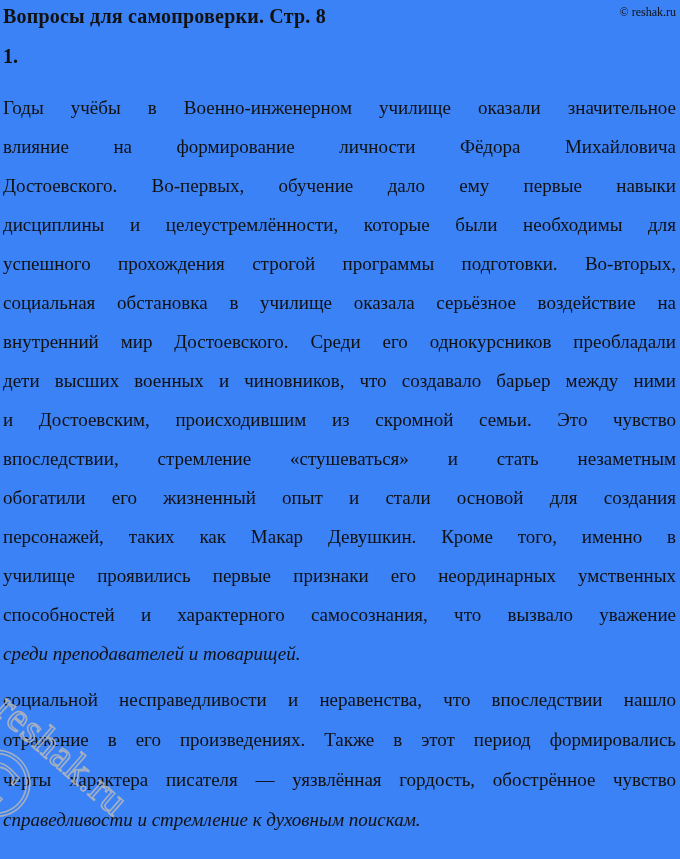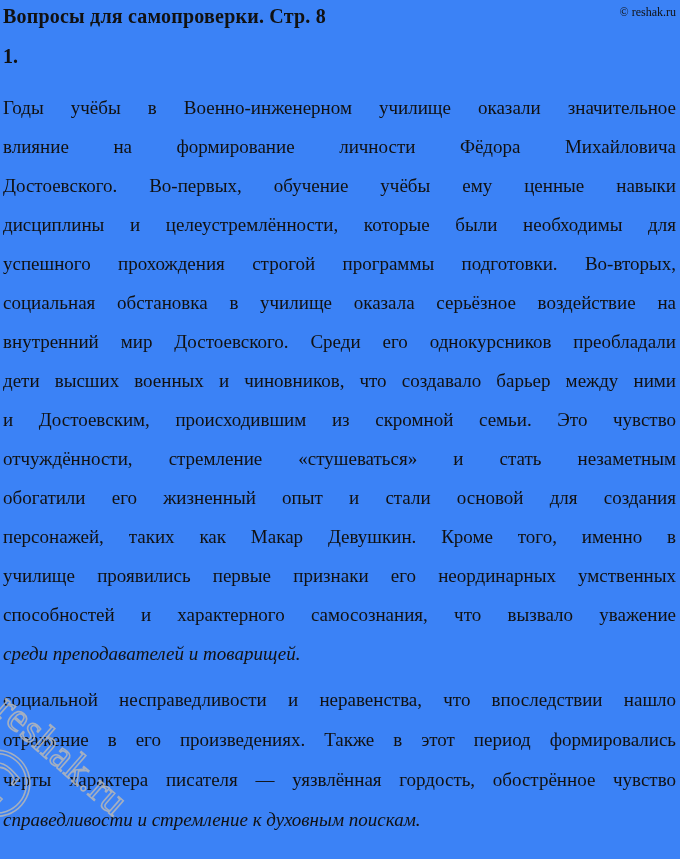--- a/index.html
+++ b/index.html
@@ -84,28 +84,28 @@
   <div class="header">
     <div class="doc-title">Вопросы для самопроверки. Стр. 8</div>
     <div class="copyright">© reshak.ru</div>
   </div>
 
   <div class="q-number">1.</div>
 
   <div class="paragraph p1">
     <div class="line">Годы учёбы в Военно-инженерном училище оказали значительное</div>
     <div class="line">влияние на формирование личности Фёдора Михайловича</div>
-    <div class="line">Достоевского. Во-первых, обучение учёбы ему ценные навыки</div>
+    <div class="line">Достоевского. Во-первых, обучение дало ему первые навыки</div>
     <div class="line">дисциплины и целеустремлённости, которые были необходимы для</div>
     <div class="line">успешного прохождения строгой программы подготовки. Во-вторых,</div>
     <div class="line">социальная обстановка в училище оказала серьёзное воздействие на</div>
     <div class="line">внутренний мир Достоевского. Среди его однокурсников преобладали</div>
     <div class="line">дети высших военных и чиновников, что создавало барьер между ними</div>
     <div class="line">и Достоевским, происходившим из скромной семьи. Это чувство</div>
-    <div class="line">отчуждённости, стремление «стушеваться» и стать незаметным</div>
+    <div class="line">впоследствии, стремление «стушеваться» и стать незаметным</div>
     <div class="line">обогатили его жизненный опыт и стали основой для создания</div>
     <div class="line">персонажей, таких как Макар Девушкин. Кроме того, именно в</div>
     <div class="line">училище проявились первые признаки его неординарных умственных</div>
     <div class="line">способностей и характерного самосознания, что вызвало уважение</div>
     <div class="line last">среди преподавателей и товарищей.</div>
   </div>
 
   <div class="paragraph p2">
     <div class="line">социальной несправедливости и неравенства, что впоследствии нашло</div>
     <div class="line">отражение в его произведениях. Также в этот период формировались</div>

